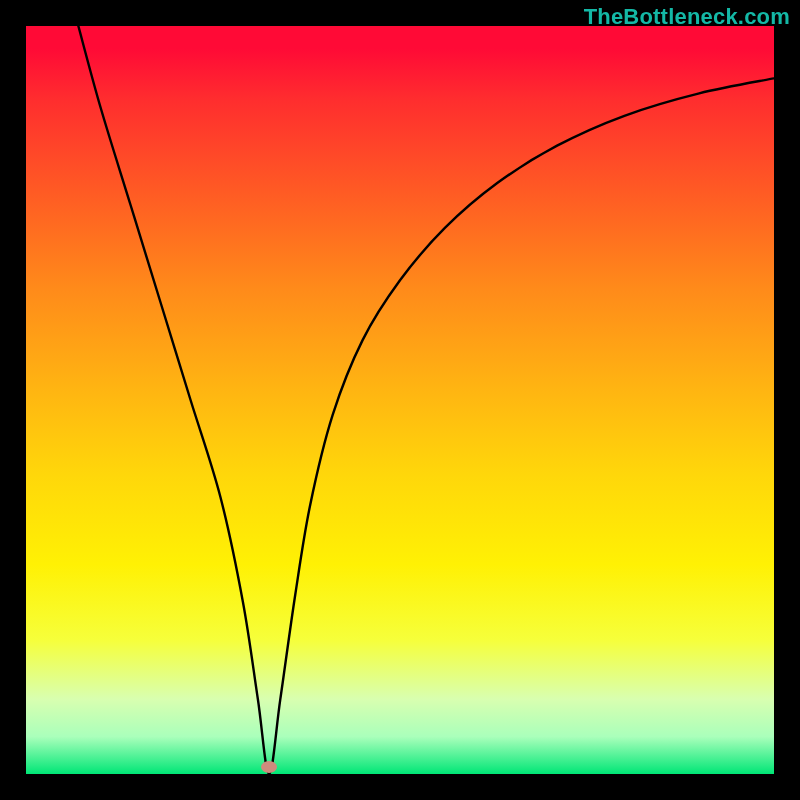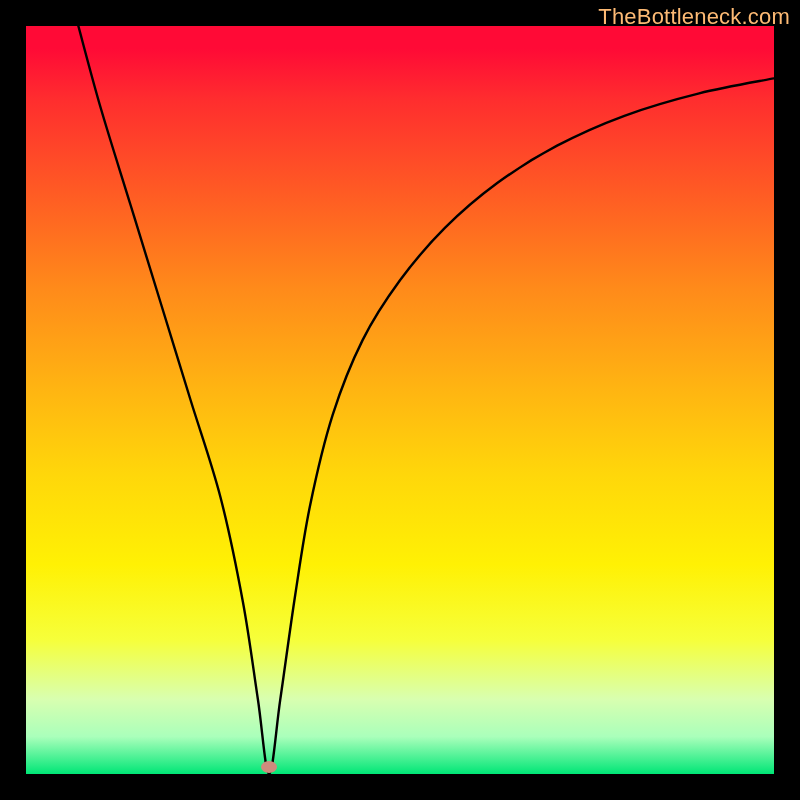--- a/index.html
+++ b/index.html
@@ -46,23 +46,23 @@
     width: 16px;
     height: 12px;
     background: #cf8b7d;
     border-radius: 50%;
     transform: translate(-50%, -50%);
   }
   .watermark {
     position: absolute;
     top: 4px;
     right: 10px;
-    color: #fdba74;
+    color: #14b8a6;
     font-size: 22px;
-    font-weight: 400;
+    font-weight: 700;
     letter-spacing: 0.2px;
   }
 </style>
 </head>
 <body>
 
 <div class="watermark">TheBottleneck.com</div>
 
 <div class="frame">
   <svg class="curve-layer" viewBox="0 0 748 748" preserveAspectRatio="none">

